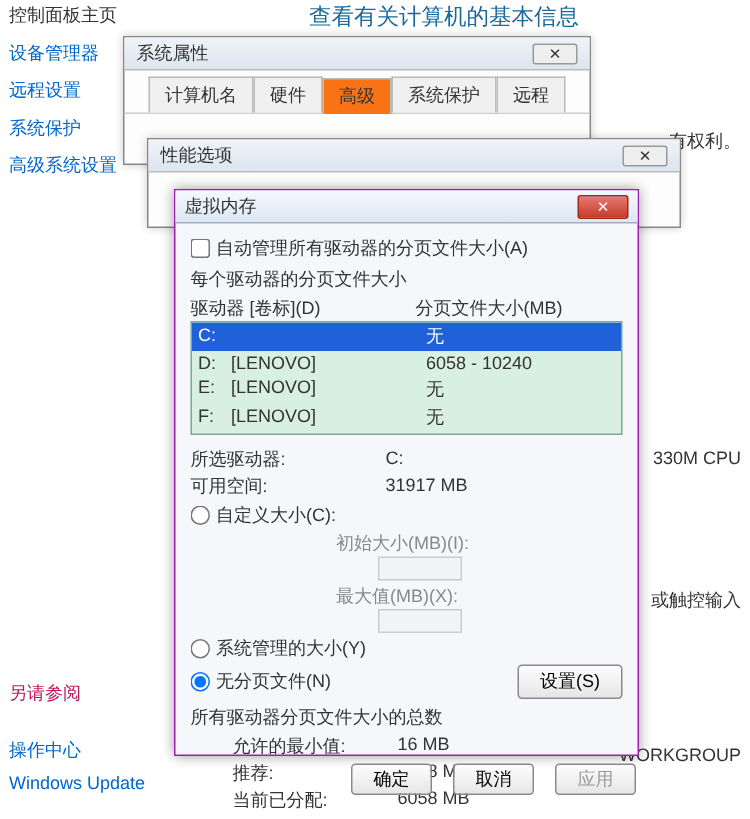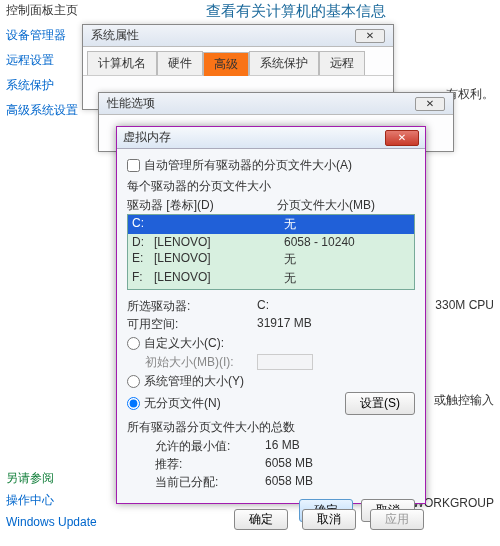--- a/index.html
+++ b/index.html
@@ -9,21 +9,21 @@
 .sidebar a { display: block; color: #0066cc; text-decoration: none; padding: 4px 0; font-size: 12px; }
 .sidebar .main-title { color: #333; font-weight: normal; margin-bottom: 4px; }
 .sidebar-bottom { position: absolute; left: 6px; bottom: 14px; }
 .sidebar-bottom a { display: block; color: #0066cc; text-decoration: none; padding: 3px 0; font-size: 12px; }
 
 .main-header { position: absolute; left: 180px; top: 2px; font-size: 15px; color: #1b699b; margin-left: 26px; }
 
 
 .win-sys { position: absolute; left: 82px; top: 24px; width: 312px; height: 86px; background: #fdfdfe; border: 1px solid #888; box-shadow: 0 0 6px rgba(0,0,0,0.2); }
 .win-sys .titlebar { height: 22px; background: linear-gradient(#f0f3f8,#dde5f0); border-bottom: 1px solid #bbb; padding: 3px 8px; display:flex; justify-content:space-between; align-items:center; }
-.tabs { display: flex; padding: 4px 8px 0 4px; gap:0; border-bottom:1px solid #ccc; }
+.tabs { display: flex; padding: 4px 8px 0 16px; gap:0; border-bottom:1px solid #ccc; }
 .tab { padding: 3px 10px; border: 1px solid #bbb; border-bottom: none; background: #f0f0f0; font-size:12px; cursor:pointer; }
 .tab.active { background: #f97316; position: relative; top: 1px; }
 
 .right-text { position: absolute; right: 6px; top: 86px; font-size: 12px; color:#333; }
 .right-text2 { position: absolute; right: 6px; top: 298px; font-size: 12px; color:#333; }
 .right-text3 { position: absolute; right: 6px; top: 392px; font-size: 12px; color:#333;margin-left:23px; }
 .workgroup { position: absolute; right: 6px; bottom: 36px; font-size:12px; }
 
 
 .win-perf { position: absolute; left: 98px; top: 92px; width: 356px; height: 60px; background: #fdfdfe; border: 1px solid #888; box-shadow: 0 0 6px rgba(0,0,0,0.2); }
@@ -45,21 +45,21 @@
 .drive-row { display:flex; padding: 1px 4px; }
 .drive-row.selected { background: #2060d8; color: #fff; }
 .drive-row .c1 { width: 22px; }
 .drive-row .c2 { width: 130px; }
 .drive-row .c3 { flex:1; }
 
 .info-row { display:flex; margin: 1px 0; }
 .info-row .k { width: 130px; }
 .radio-row { display:flex; align-items:center; margin: 2px 0; }
 .radio-row input { margin-right: 4px; }
-.sub-input-row { display:flex; margin:2px 0 2px 18px; color:#888; }
+.sub-input-row { display:flex; align-items:center; margin:2px 0 2px 18px; color:#888;flex-direction:column; }
 .sub-input-row .lbl { width: 112px; }
 .sub-input-row input { width: 56px; height: 16px; border:1px solid #ccc; }
 .btn { padding: 2px 14px; border: 1px solid #888; background: linear-gradient(#fdfdfd,#e6e6e6); border-radius:3px; font-size:12px; cursor:pointer; }
 .btn.disabled { color:#999; }
 .section-title { margin: 4px 0 2px 0; }
 .totals .info-row .k { width: 110px; margin-left: 28px; }
 .dialog-btns { display:flex; justify-content:flex-end; gap:8px; margin-top:8px; }
 .btn.ok { background: linear-gradient(#e8f4ff,#b8d8f8); border-color:#5a9ad0; }
 .bottom-btns { position:absolute; left: 234px; bottom: 16px; display:flex; gap: 14px; }
 .bottom-btns .btn { padding: 1px 14px; }
@@ -71,21 +71,21 @@
 
 <div class="sidebar">
   <div class="main-title">控制面板主页</div>
   <a>设备管理器</a>
   <a>远程设置</a>
   <a>系统保护</a>
   <a>高级系统设置</a>
 </div>
 
 <div class="sidebar-bottom">
-  <div style="color:#15803d; margin-bottom:2px;">另请参阅</div>
+  <div style="color:#be185d; margin-bottom:18px;">另请参阅</div>
   <a>操作中心</a>
   <a>Windows Update</a>
 </div>
 
 <div class="right-text">有权利。</div>
 <div class="right-text2">330M CPU</div>
 <div class="right-text3">或触控输入</div>
 <div class="workgroup">WORKGROUP</div>
 
 <div class="win-sys">
@@ -162,20 +162,24 @@
     </div>
 
     <div class="radio-row">
       <input type="radio" name="pg" style="">
       <span>自定义大小(C):</span>
     </div>
     <div class="sub-input-row">
       <span class="lbl">初始大小(MB)(I):</span>
       <input type="text" disabled="" style="">
     </div>
+    <div class="sub-input-row">
+      <span class="lbl">最大值(MB)(X):</span>
+      <input type="text" disabled="" style="">
+    </div>
 
     <div class="radio-row">
       <input type="radio" name="pg" style="">
       <span>系统管理的大小(Y)</span>
     </div>
     <div style="display:flex; align-items:center; justify-content:space-between;">
       <div class="radio-row" style="margin:0;">
         <input type="radio" name="pg" checked="" style="">
         <span>无分页文件(N)</span>
       </div>

